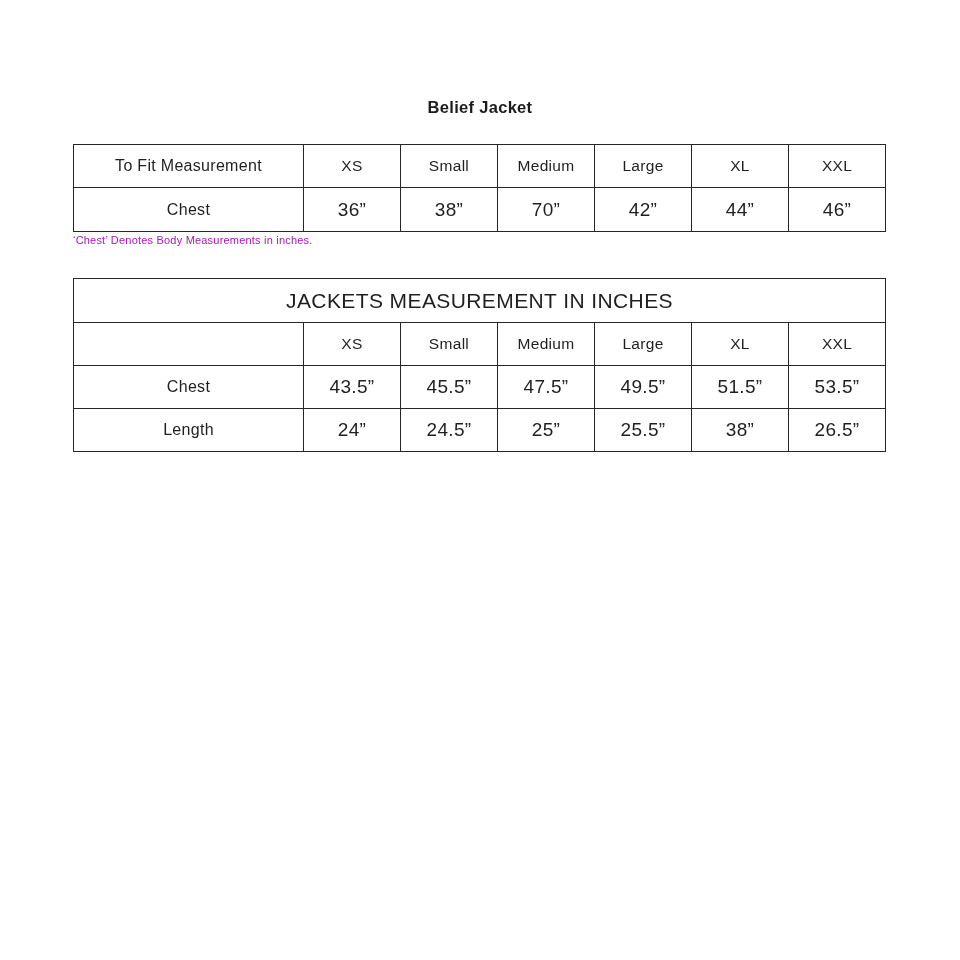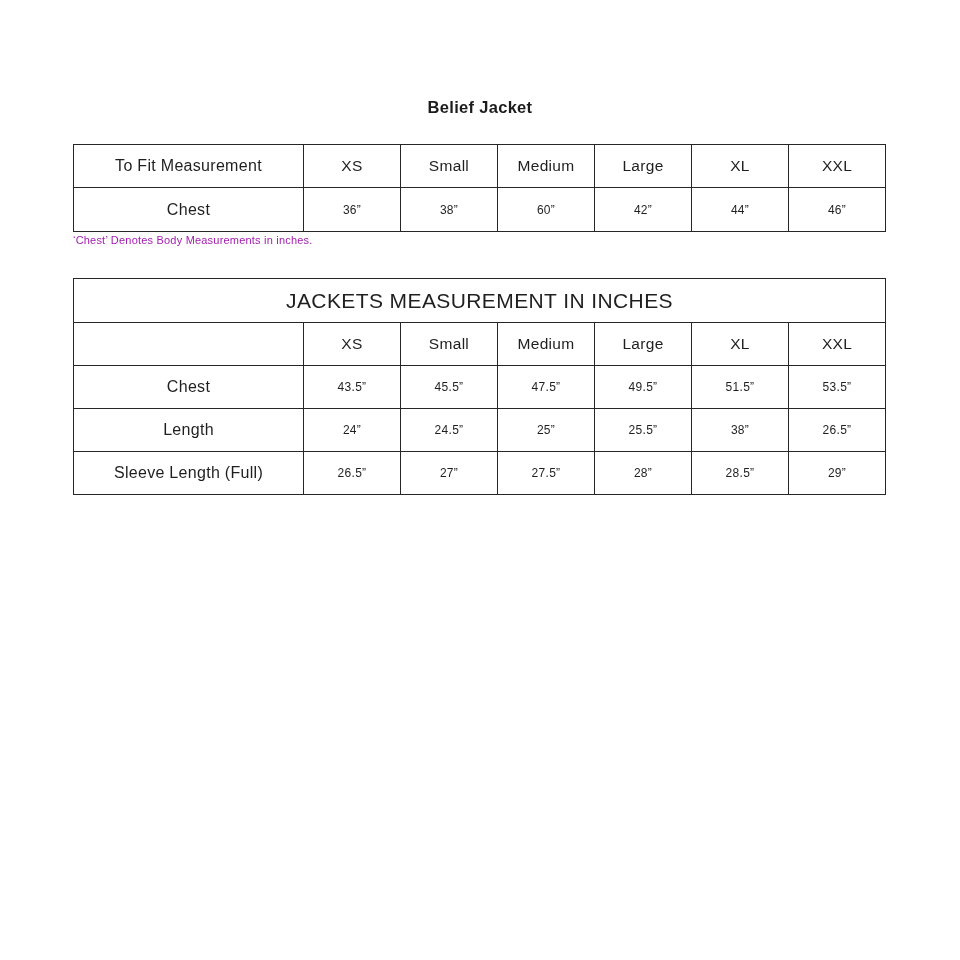--- a/index.html
+++ b/index.html
@@ -40,21 +40,21 @@
     border: 1px solid #262626;
     text-align: center;
     vertical-align: middle;
     height: 43px;
     font-weight: 400;
     letter-spacing: 0.3px;
     padding: 0 4px;
   }
   table.tbl th.size-h { font-size: 15.5px; margin-top: 16px; }
   table.tbl td.lbl, table.tbl th.lbl { font-size: 16px; }
-  table.tbl td.val { font-size: 12px; text-align: center; }
+  table.tbl td.val { font-size: 19px; text-align: center; }
   table.tbl th.tbl-title {
     font-size: 21px;
     letter-spacing: 0.4px;
     height: 44px;
   }
   #fit-table td.lbl, #fit-table td.val { height: 44px; }
 
   .note {
     position: absolute;
     top: 234px; left: 73px;
@@ -87,21 +87,21 @@
         <th class="size-h">Small</th>
         <th class="size-h">Medium</th>
         <th class="size-h">Large</th>
         <th class="size-h">XL</th>
         <th class="size-h">XXL</th>
       </tr>
       <tr>
         <td class="lbl">Chest</td>
         <td class="val">36”</td>
         <td class="val">38”</td>
-        <td class="val">60”</td>
+        <td class="val">70”</td>
         <td class="val">42”</td>
         <td class="val">44”</td>
         <td class="val">46”</td>
       </tr>
     </tbody>
   </table>
 
   <div class="note">‘Chest’ Denotes Body Measurements in inches.</div>
 
   <table class="tbl" id="jacket-table">
@@ -138,25 +138,16 @@
       </tr>
       <tr>
         <td class="lbl">Length</td>
         <td class="val">24”</td>
         <td class="val">24.5”</td>
         <td class="val">25”</td>
         <td class="val">25.5”</td>
         <td class="val">38”</td>
         <td class="val">26.5”</td>
       </tr>
-      <tr>
-        <td class="lbl">Sleeve Length (Full)</td>
-        <td class="val">26.5”</td>
-        <td class="val">27”</td>
-        <td class="val">27.5”</td>
-        <td class="val">28”</td>
-        <td class="val">28.5”</td>
-        <td class="val">29”</td>
-      </tr>
     </tbody>
   </table>
 
 </div>
 
 </body></html>

